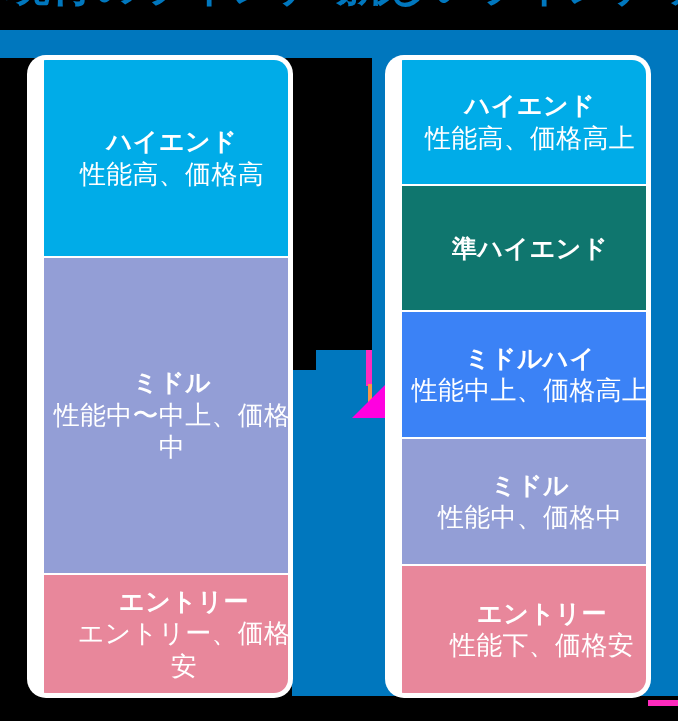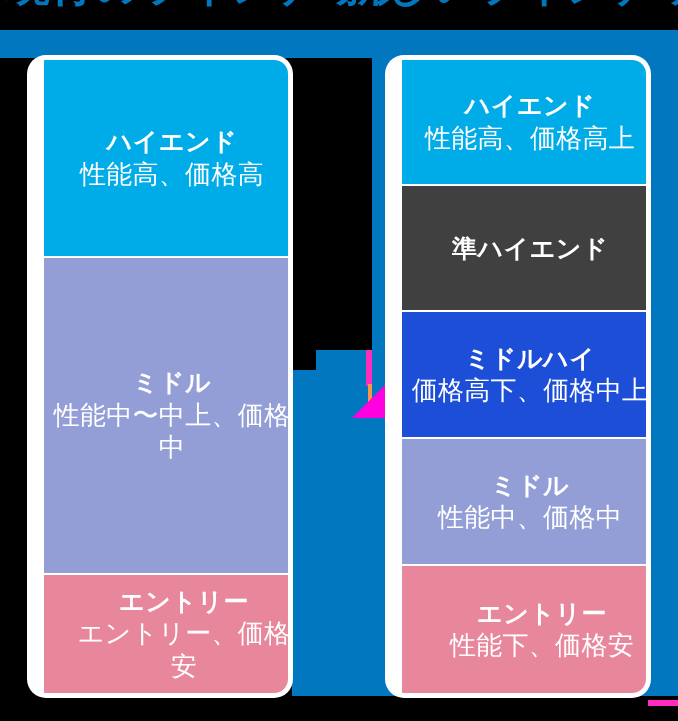--- a/index.html
+++ b/index.html
@@ -170,26 +170,26 @@
         <div class="tier-title">エントリー</div>
         <div class="tier-sub">エントリー、価格安</div>
       </div>
     </div>
 
   <div class="column col-right" id="col-right">
       <div class="tier" style="background: rgb(0, 172, 232); height: 126px;">
         <div class="tier-title">ハイエンド</div>
         <div class="tier-sub">性能高、価格高上</div>
       </div>
-      <div class="tier" style="background: #404040; height: 126px;">
+      <div class="tier" style="background: #0f766e; height: 126px;">
         <div class="tier-title">準ハイエンド</div>
       </div>
-      <div class="tier" style="background: #1d4ed8; height: 127px;">
+      <div class="tier" style="background: #3b82f6; height: 127px;">
         <div class="tier-title">ミドルハイ</div>
-        <div class="tier-sub">価格高下、価格中上</div>
+        <div class="tier-sub">性能中上、価格高上</div>
       </div>
       <div class="tier" style="background: rgb(147, 158, 214); height: 127px;">
         <div class="tier-title">ミドル</div>
         <div class="tier-sub">性能中、価格中</div>
       </div>
       <div class="tier" style="background: rgb(232, 135, 155); height: 127px;">
         <div class="tier-title">エントリー</div>
         <div class="tier-sub">性能下、価格安</div>
       </div>
     </div>

